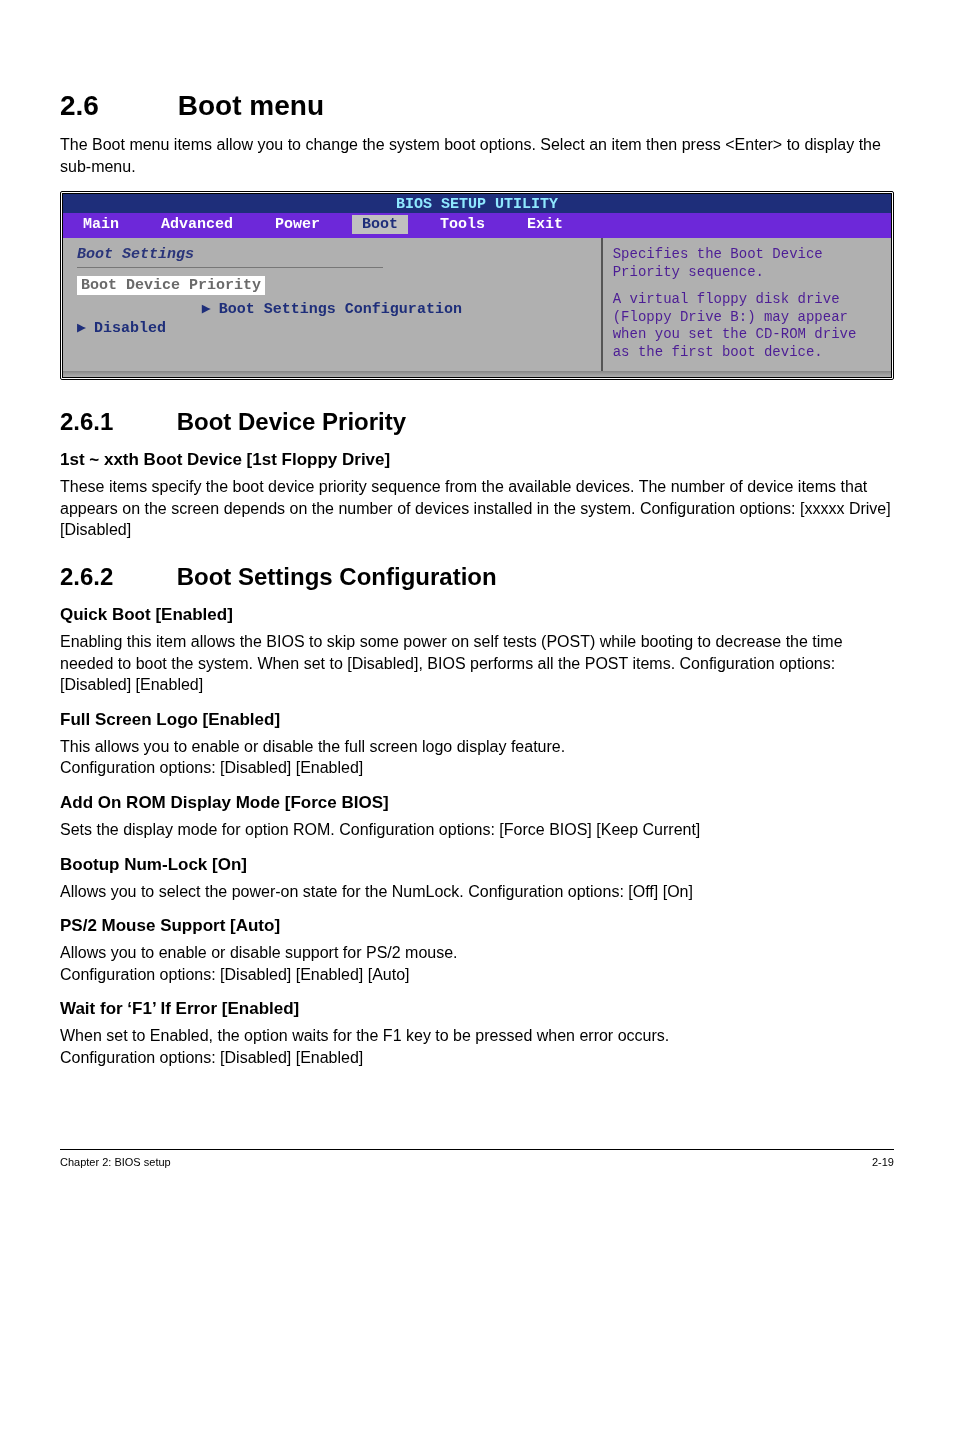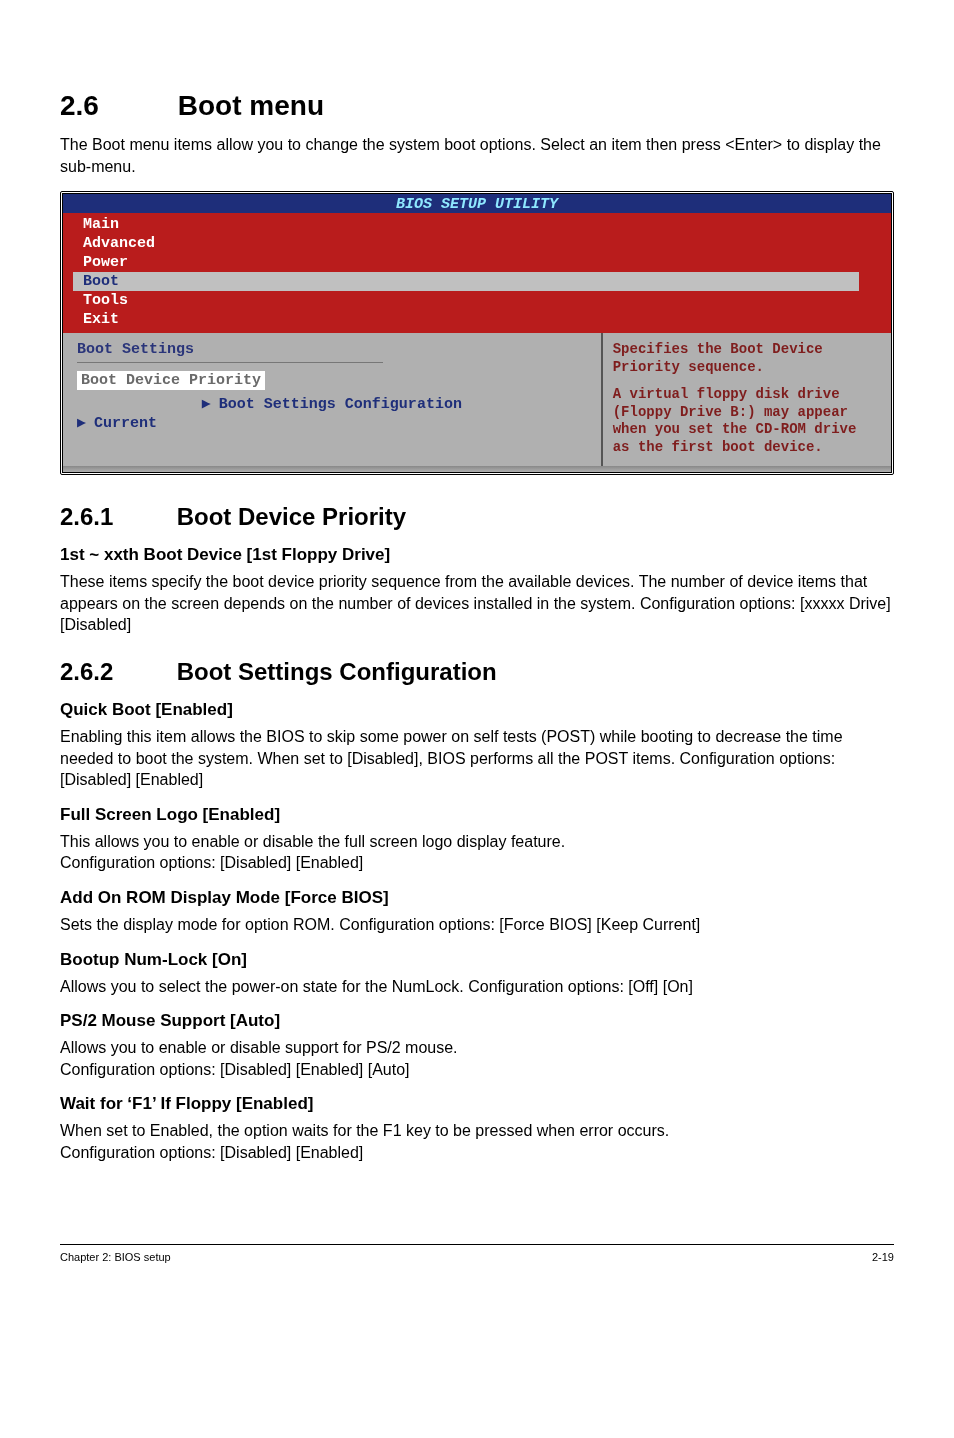--- a/index.html
+++ b/index.html
@@ -35,30 +35,28 @@
     overflow: hidden;
   }
   .bios-header {
     background: #1e2e7a;
     color: #8fe8ff;
     font-family: "Courier New", monospace;
     font-size: 15px;
     font-weight: bold;
     text-align: center;
     padding: 2px 0 0 0;
-    font-style: italic;
   }
   .bios-tabs {
-    background: #b91c1c;
+    background: #6d28d9;
     display: flex;
     padding: 2px 10px 4px 10px;
     font-family: "Courier New", monospace;
     font-size: 15px;
     font-weight: bold;
-    flex-direction: column;
   }
   .bios-tab {
     color: #fff;
     padding: 1px 10px;
     margin-right: 22px;
   }
   .bios-tab.sel {
     background: #c0c0c0;
     color: #1e2e7a;
   }
@@ -70,42 +68,43 @@
     flex: 1.9;
     padding: 8px 14px 18px 14px;
     font-family: "Courier New", monospace;
     font-size: 15px;
     font-weight: bold;
     color: #1e2e7a;
     border-right: 2px solid #555;
   }
   .bios-left .title-line {
     color: #2a357a;
+    font-style: italic;
   }
   .bios-left .hl {
     background: #fff;
     color: #6a6a6a;
     padding: 1px 4px;
     display: inline-block;
     margin: 4px 0;
   }
   .bios-left .item-row {
     text-align: center;
   }
   .bios-left .tri {
     color: #1e2e7a;
     margin-right: 8px;
   }
   .bios-right {
     flex: 1;
     padding: 8px 10px 10px 10px;
     font-family: "Courier New", monospace;
     font-size: 14px;
-    font-weight: bold;
-    color: #7f1d1d;
+    font-weight: normal;
+    color: #4c1d95;
     line-height: 1.25;
   }
   .bios-right .gap {
     height: 10px;
   }
   .bios-bottom-shadow {
     height: 6px;
     background: linear-gradient(#888, #b0b0b0);
   }
   
@@ -174,21 +173,21 @@
     </div>
     <div class="bios-body">
       <div class="bios-left">
         <div class="title-line">Boot Settings</div>
         <div style="border-top:1px solid #777;margin:4px 0 4px 0;width:60%;"></div>
         <span class="hl">Boot Device Priority</span>
         <div class="item-row">
           <span class="tri">▶</span><span>Boot Settings Configuration</span>
         </div>
         <div>
-          <span class="tri">▶</span><span>Current</span>
+          <span class="tri">▶</span><span>Disabled</span>
         </div>
       </div>
       <div class="bios-right">
         <div>Specifies the Boot Device Priority sequence.</div>
         <div class="gap"></div>
         <div>A virtual floppy disk drive (Floppy Drive B:) may appear when you set the CD-ROM drive as the first boot device.</div>
       </div>
     </div>
     <div class="bios-bottom-shadow"></div>
   </div>
@@ -217,21 +216,21 @@
   <h3 class="setting">Add On ROM Display Mode [Force BIOS]</h3>
   <p class="body">Sets the display mode for option ROM. Configuration options: [Force BIOS] [Keep Current]</p>
 
   <h3 class="setting">Bootup Num-Lock [On]</h3>
   <p class="body">Allows you to select the power-on state for the NumLock. Configuration options: [Off] [On]</p>
 
   <h3 class="setting">PS/2 Mouse Support [Auto]</h3>
   <p class="body" style="margin-bottom:0">Allows you to enable or disable support for PS/2 mouse.</p>
   <p class="body">Configuration options: [Disabled] [Enabled] [Auto]</p>
 
-  <h3 class="setting">Wait for ‘F1’ If Floppy [Enabled]</h3>
+  <h3 class="setting">Wait for ‘F1’ If Error [Enabled]</h3>
   <p class="body" style="margin-bottom:0">When set to Enabled, the option waits for the F1 key to be pressed when error occurs.</p>
   <p class="body">Configuration options: [Disabled] [Enabled]</p>
 
   <div class="footer">
     <span>Chapter 2: BIOS setup</span>
     <span>2-19</span>
   </div>
 
 </div>
 

